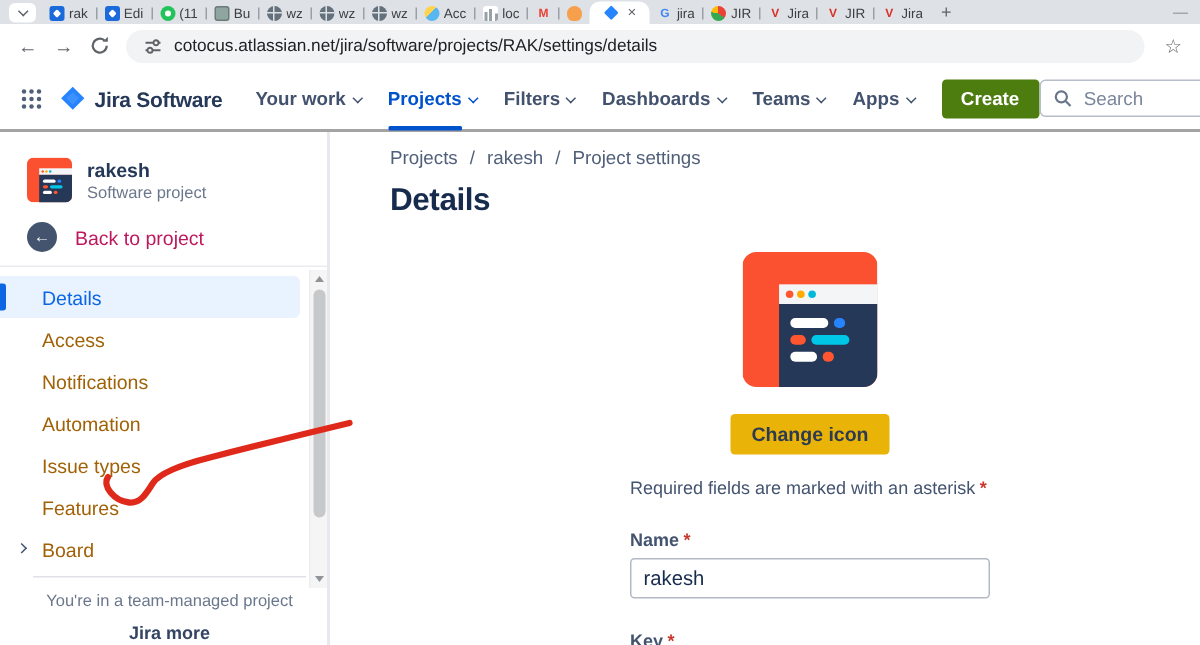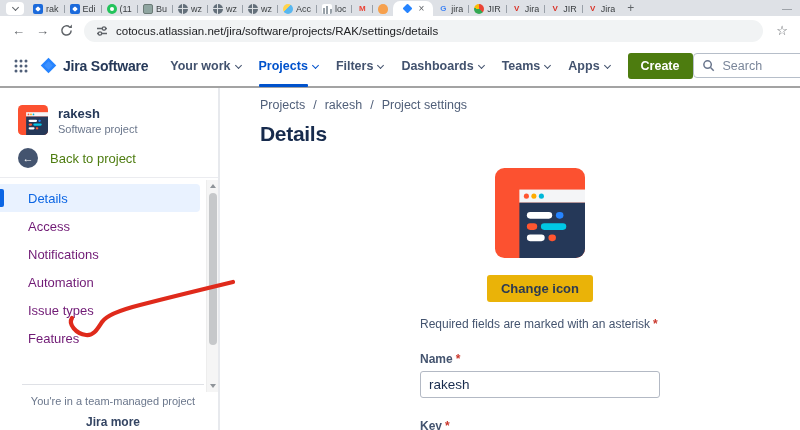--- a/index.html
+++ b/index.html
@@ -78,24 +78,24 @@
   .bodyrow{display:flex;height:342px;}
 
   
   .sidebar{width:220px;flex:none;position:relative;background:#fff;border-right:2px solid #E7E9ED;}
   .projhead{display:flex;gap:10px;padding:17px 0 0 18px;align-items:center;}
   .projname{font-size:13px;font-weight:bold;color:#253858;}
   .projtype{font-size:11px;color:#6B778C;margin-top:2px;}
   .backrow{display:flex;align-items:center;gap:12px;padding-left:18px;margin-top:13px;}
   .backcirc{width:20px;height:20px;border-radius:50%;background:#44546F;color:#fff;font-size:11px;
             display:flex;align-items:center;justify-content:center;flex:none;}
-  .backlabel{font-size:13px;color:#4d7c0f;}
+  .backlabel{font-size:13px;color:#be185d;}
   .sdiv{height:1px;background:#EBECF0;margin-top:9px;}
   .menu{margin-top:6px;}
-  .mitem{height:28px;display:flex;align-items:center;padding-left:28px;font-size:13px;color:#701a75;
+  .mitem{height:28px;display:flex;align-items:center;padding-left:28px;font-size:13px;color:#a16207;
          position:relative;margin-right:18px;}
   .mitem.active{background:#E9F2FF;color:#0C66E4;border-radius:0 4px 4px 0;}
   .mitem.active::before{content:"";position:absolute;left:0;top:5px;bottom:5px;width:4px;
          border-radius:0 2px 2px 0;background:#0C66E4;}
   .bchev{position:absolute;left:12px;top:11px;width:5px;height:5px;border-right:1.6px solid #42526E;
          border-bottom:1.6px solid #42526E;transform:rotate(-45deg);}
   .sscroll{position:absolute;top:92px;right:0;width:12px;height:212px;background:#F5F5F5;
          border-left:1px solid #EDEDED;}
   .sarrow{position:absolute;left:2.5px;width:0;height:0;border-left:3.5px solid transparent;
          border-right:3.5px solid transparent;}
@@ -307,20 +307,24 @@
           </div>
           <div class="mitem">
             <span class="mlabel">Automation</span>
           </div>
           <div class="mitem">
             <span class="mlabel">Issue types</span>
           </div>
           <div class="mitem">
             <span class="mlabel">Features</span>
           </div>
+          <div class="mitem">
+            <span class="bchev"></span>
+            <span class="mlabel">Board</span>
+          </div>
         </nav>
 
       <div class="sscroll">
         <span class="sarrow up"></span>
         <span class="sthumb"></span>
         <span class="sarrow down"></span>
       </div>
 
       <svg class="scribble" width="190" height="75" viewBox="0 0 190 75">
         <path d="M 22 40 C 18 46 26 56 36 57 C 44 58 48 50 52 44 C 56 38 70 32 90 27 C 125 18 158 10 183 4" fill="none" stroke="#DF2A1B" stroke-width="4.2" stroke-linecap="round"></path>

